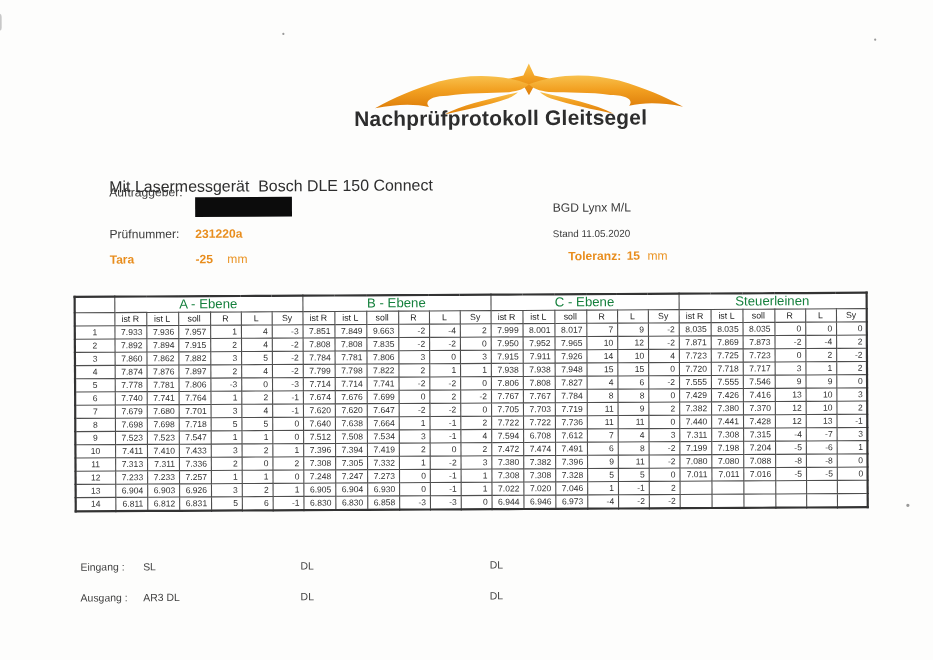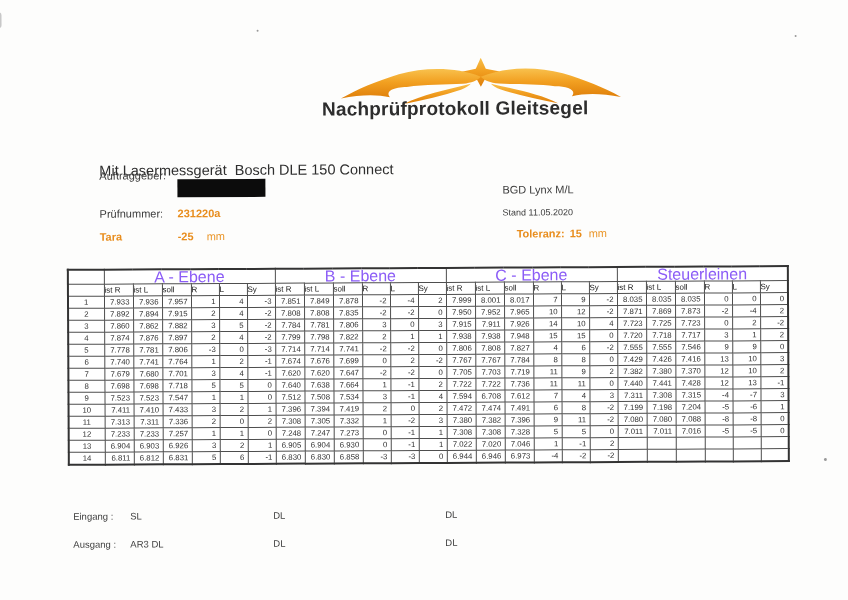--- a/index.html
+++ b/index.html
@@ -51,25 +51,25 @@
   }
   .meas-table td{
     border:1px solid #4e4e4e;
     overflow:hidden;white-space:nowrap;
     font-size:7.8px;color:#303030;
     height:11px;line-height:11px;
     padding:0;
   }
   .meas-table{border:2px solid #333;}
   .meas-table td.group{
-    font-size:16px;color:#8b5cf6;text-align:center;
+    font-size:12px;color:#15803d;text-align:center;
     height:13px;line-height:13px;
   }
   .meas-table td.sub{
-    font-size:8px;color:#222;text-align:left;
+    font-size:8px;color:#222;text-align:center;
     height:11px;line-height:11px;
   }
   .meas-table td.rnum{text-align:center;color:#333;}
   .meas-table td.val{text-align:right;padding-right:3px;}
 
   
   .foot{font-size:9.5px;color:#3f3f3f;white-space:nowrap;margin-top:28px;}
 
   
   .speck{background:#999;border-radius:50%;}
@@ -189,21 +189,21 @@
         <tr>
           <td class="rnum">1</td>
           <td class="val">7.933</td>
           <td class="val">7.936</td>
           <td class="val">7.957</td>
           <td class="val">1</td>
           <td class="val">4</td>
           <td class="val">-3</td>
           <td class="val">7.851</td>
           <td class="val">7.849</td>
-          <td class="val">7.878</td>
+          <td class="val">9.663</td>
           <td class="val">-2</td>
           <td class="val">-4</td>
           <td class="val">2</td>
           <td class="val">7.999</td>
           <td class="val">8.001</td>
           <td class="val">8.017</td>
           <td class="val">7</td>
           <td class="val">9</td>
           <td class="val">-2</td>
           <td class="val">8.035</td>

